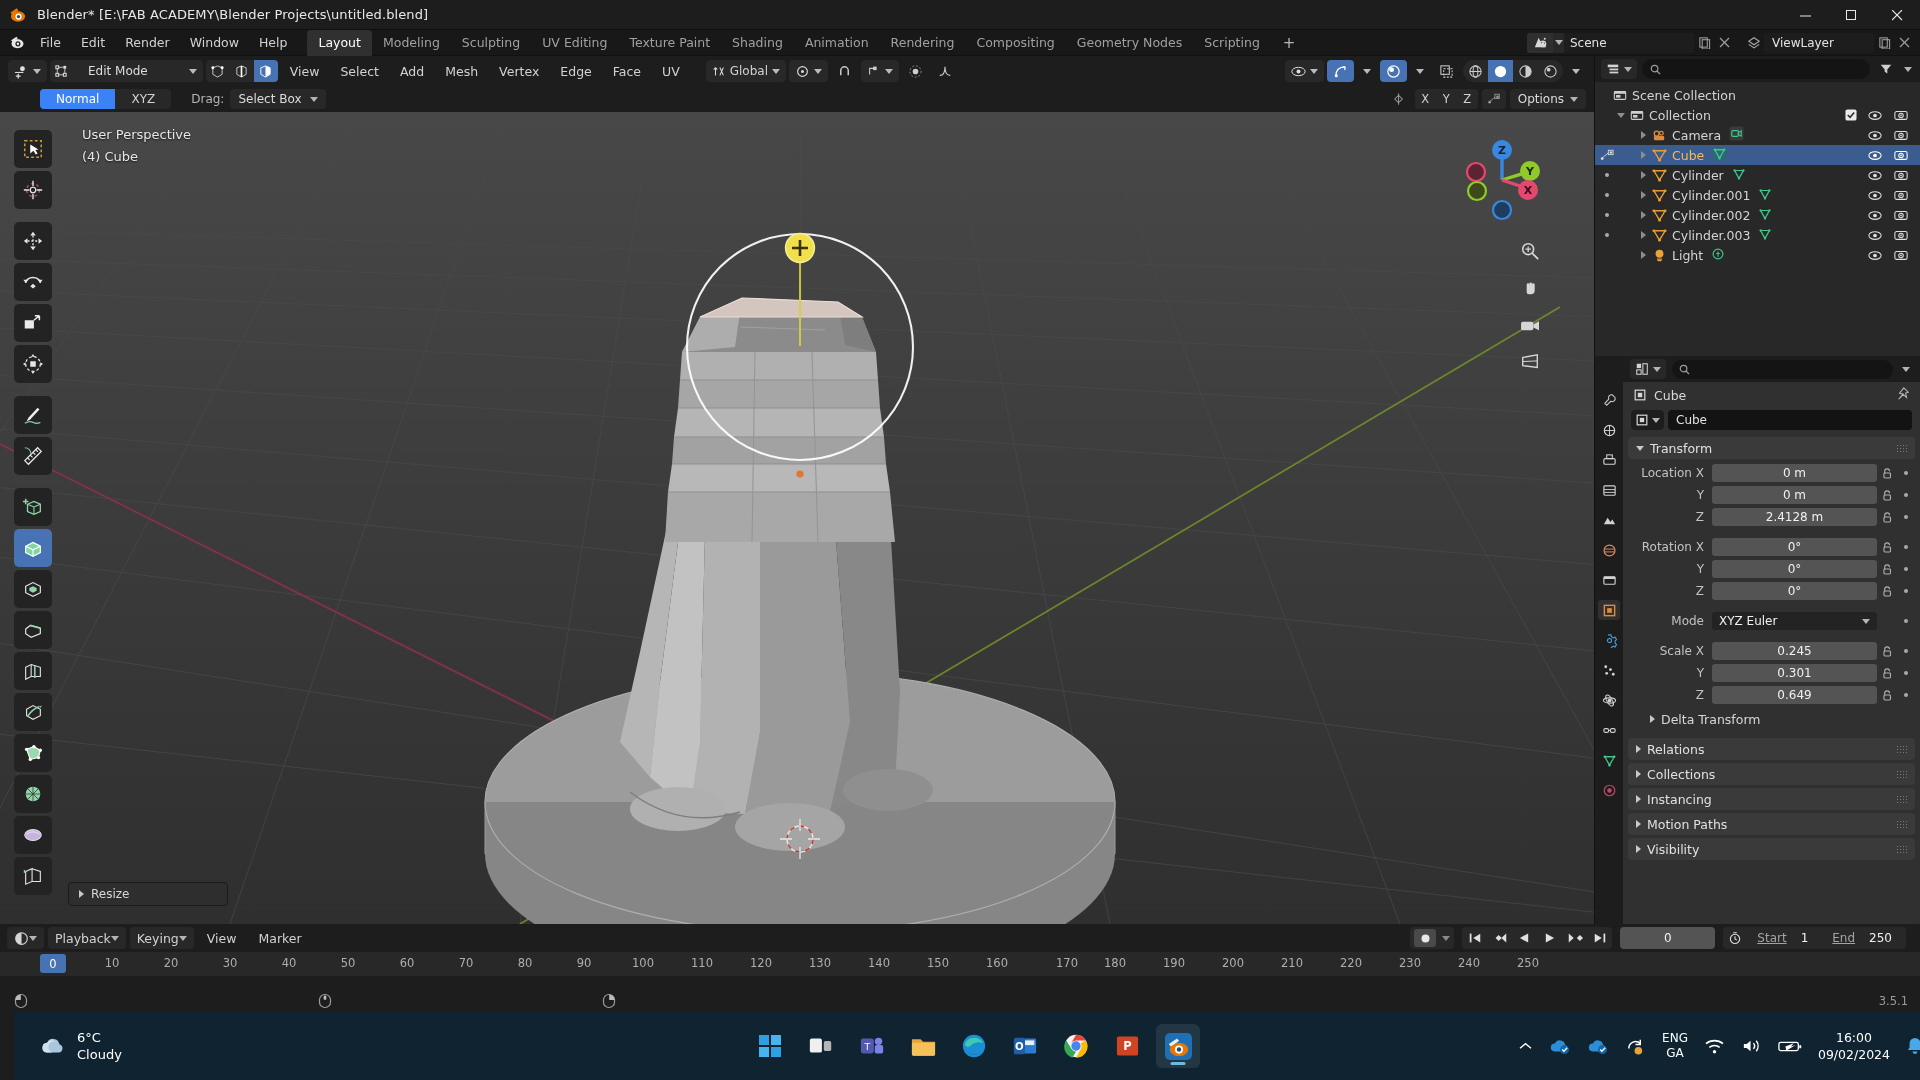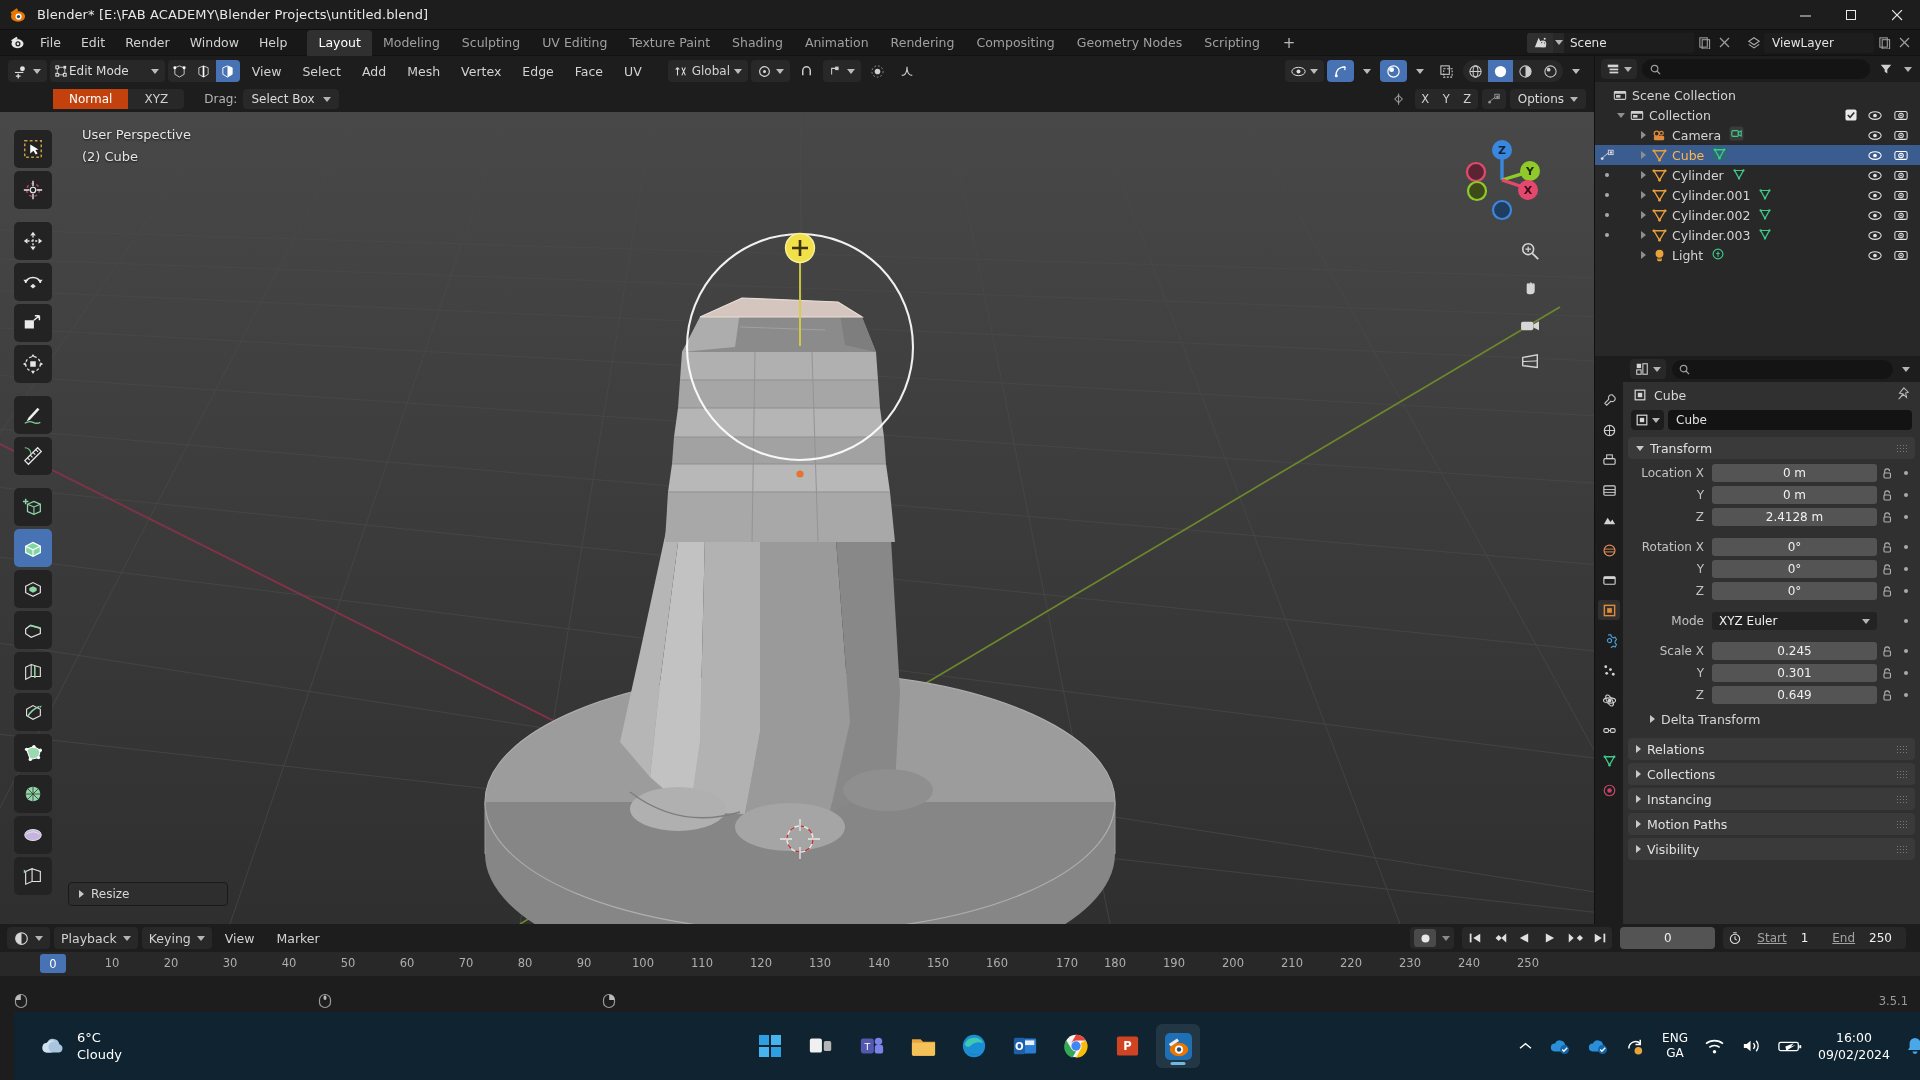--- a/index.html
+++ b/index.html
@@ -51,36 +51,36 @@
 
   
   .vp-header {
     position: absolute; top: 56px; left: 0; width: 1594px; height: 30px;
     background: #1d1d1d; display: flex; align-items: center; gap: 3px; padding-left: 8px;
   }
   .hbtn { height: 22px; background: #282828; border-radius: 4px; display: flex;
     align-items: center; padding: 0 6px; color: #d2d2d2; font-size: 12px; gap: 4px; }
   .hbtn.plain { background: transparent; }
   .mode-drop { background:#282828; border-radius:4px; height:22px; display:flex; align-items:center;
-     padding: 0 6px 0 4px; gap:0; color:#dcdcdc; font-size:12px; }
+     padding: 0 6px 0 4px; gap:19px; color:#dcdcdc; font-size:12px; }
   .seg { display:flex; background:#282828; border-radius:4px; overflow:hidden; height:22px; }
   .seg > div { width:24px; height:22px; display:flex; align-items:center; justify-content:center; }
   .seg > div.on { background:#4772b3; }
   .vh-menu { color:#d2d2d2; font-size:12.5px; padding: 0 9px; height:22px; display:flex; align-items:center; }
   .shade-grp { display:flex; background:#282828; border-radius:11px; overflow:hidden; height:22px; }
   .shade-grp > div { width:25px; height:22px; display:flex;align-items:center;justify-content:center; }
   .shade-grp > div.on { background:#4772b3; }
 
   
   .tool-row { position:absolute; top:86px; left:0; width:1594px; height:26px;
      background:#1d1d1d; display:flex; align-items:center; padding-left:40px; gap:6px; }
   .tseg { display:flex; border-radius:4px; overflow:hidden; height:20px; }
   .tseg > div { padding: 0 16px; height:20px; display:flex;align-items:center;
      font-size:12px; color:#d2d2d2; background:#282828; }
-  .tseg > div.on { background:#c2410c; color:#fff;margin-left:13px; }
+  .tseg > div.on { background:#3b82f6; color:#fff; }
   .tlabel { color:#b4b4b4; font-size:12px; margin-left:14px; }
   .tdrop { background:#282828; border-radius:4px; height:20px; display:flex;align-items:center;
      padding:0 8px; color:#dcdcdc; font-size:12px; gap:8px; }
   .axis-grp { display:flex; border-radius:4px; overflow:hidden; height:20px; margin-left:auto; }
   .axis-grp > div { width:21px;height:20px;display:flex;align-items:center;justify-content:center;
      font-size:11.5px; color:#d0d0d0; background:#282828; }
   .opt-drop { background:#282828; border-radius:4px; height:20px; display:flex;align-items:center;
      padding:0 8px; color:#dcdcdc; font-size:12px; gap:6px; margin-right:8px;}
 
   
@@ -164,21 +164,21 @@
   .subp { height:20px; display:flex;align-items:center;gap:6px; padding-left:22px;
      color:#d6d6d6; font-size:12.5px; margin-top:4px;}
   .chev-r { width:0;height:0;border-left:5px solid #c8c8c8;border-top:4px solid transparent;border-bottom:4px solid transparent;}
   .chev-d { width:0;height:0;border-top:5px solid #c8c8c8;border-left:4px solid transparent;border-right:4px solid transparent;}
 
   
   .timeline { position:absolute; top:924px; left:0; width:1920px; height:66px; background:#1d1d1d; }
   .tl-header { height:28px; display:flex; align-items:center; gap:4px; padding-left:7px; }
   .tl-menu { color:#d2d2d2; font-size:12.5px; padding:0 9px; height:22px; display:flex;align-items:center;}
   .tl-drop { background:#282828; border-radius:4px; height:22px; display:flex;align-items:center;
-     padding:0 7px; gap:6px; color:#d2d2d2; font-size:12.5px;}
+     padding:0 7px; color:#d2d2d2; font-size:12.5px;}
   .rec-grp { background:#282828; border-radius:4px; height:22px; display:flex;align-items:center; padding:0 4px; gap:6px;}
   .play-grp { display:flex; background:#282828; border-radius:4px; overflow:hidden; height:22px; }
   .play-grp > div { width:25px;height:22px;display:flex;align-items:center;justify-content:center;color:#e0e0e0;}
   .frame-field { width:95px; height:22px; background:#545454; border-radius:4px;
      display:flex;align-items:center;justify-content:center; color:#f0f0f0; font-size:12px;}
   .se-grp { display:flex; background:#282828; border-radius:4px; overflow:hidden; height:22px; align-items:center;}
   .se-lab { color:#a3a3a3; font-size:12px; padding: 0 10px; text-decoration: underline; }
   .se-val { color:#f0f0f0; font-size:12px; padding: 0 14px 0 4px; }
   .tl-ruler { position:relative; height:24px; background:#282828; }
   .tick { position:absolute; top:4px; color:#aeaeae; font-size:11.5px; transform:translateX(-50%); }
@@ -599,21 +599,21 @@
 
       <circle cx="800" cy="362" r="3.6" fill="#e2762f"></circle>
 
       <line x1="800" y1="136" x2="800" y2="234" stroke="#d8cf3c" stroke-width="1.8"></line>
       <circle cx="800" cy="136" r="14.5" fill="#f2e04b" stroke="#f7ef9a" stroke-width="1.4"></circle>
       <path d="M800 128 v16 M792 136 h16" stroke="#3a3200" stroke-width="2.6"></path>
     </svg>
 
     <div class="vp-text">
       <div>User Perspective</div>
-      <div>(2) Cube</div>
+      <div>(4) Cube</div>
     </div>
 
     <div class="toolbar">
       <div class="tool">
         <svg width="22" height="22" viewBox="0 0 24 24">
             <rect x="3" y="3" width="18" height="18" fill="none" stroke="#c8a03a" stroke-width="1.6" stroke-dasharray="3 2.5"></rect>
             <path d="M9 7 L9 17 L12.5 13.8 L15 18 L17 17 L14.6 13 L18 12.5 Z" fill="#fff"></path>
           </svg>
       </div>
       <div class="tool">

